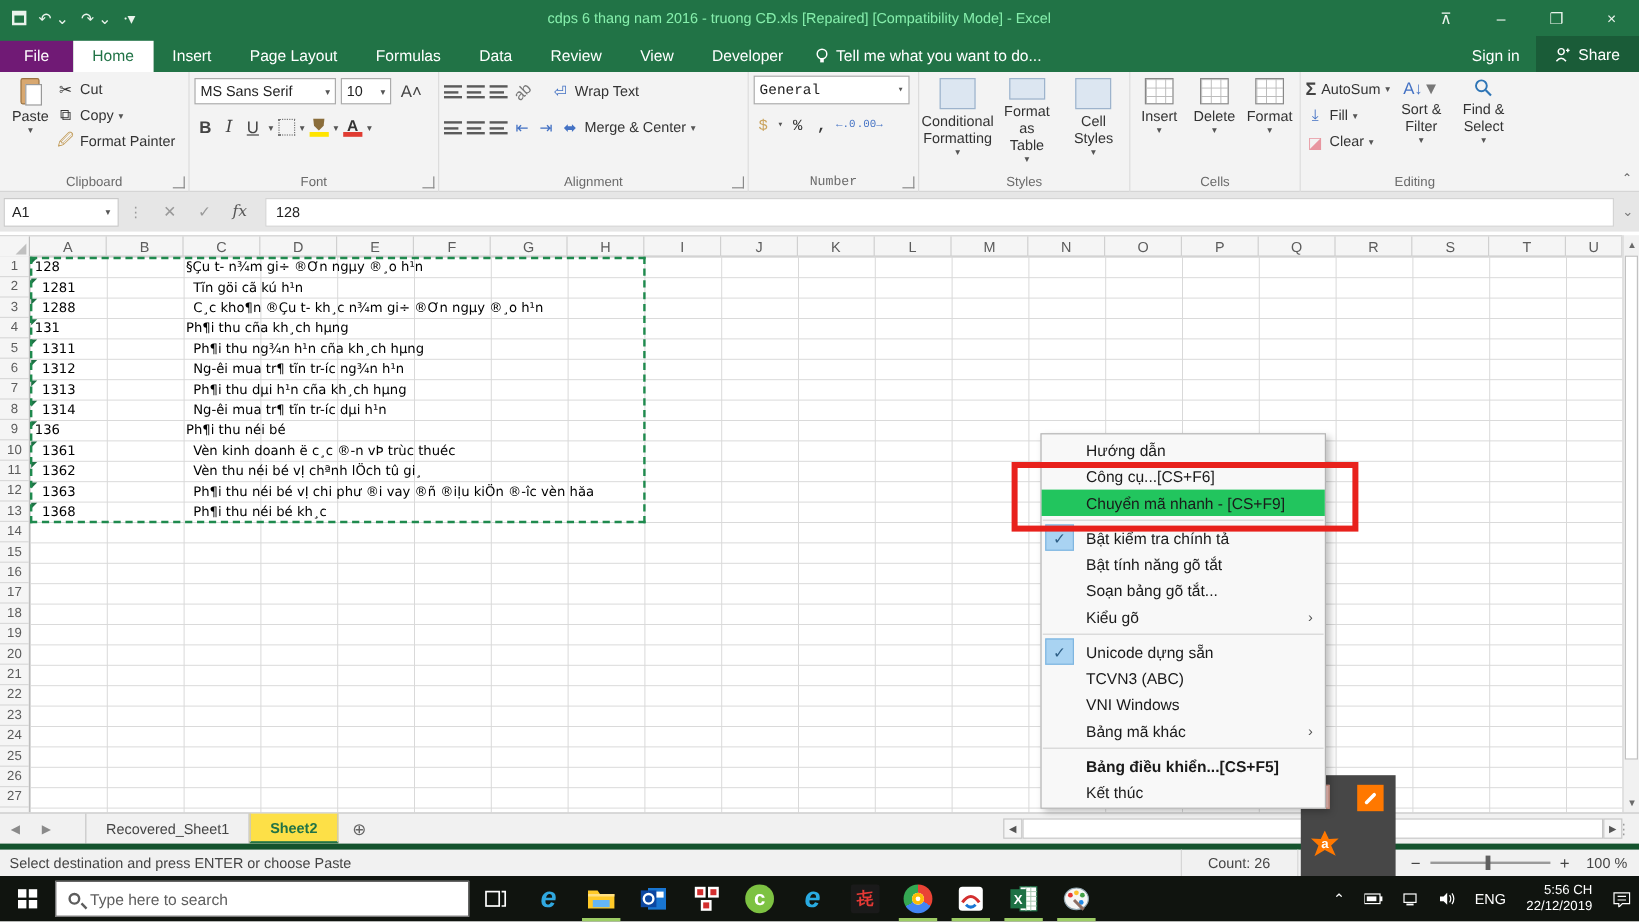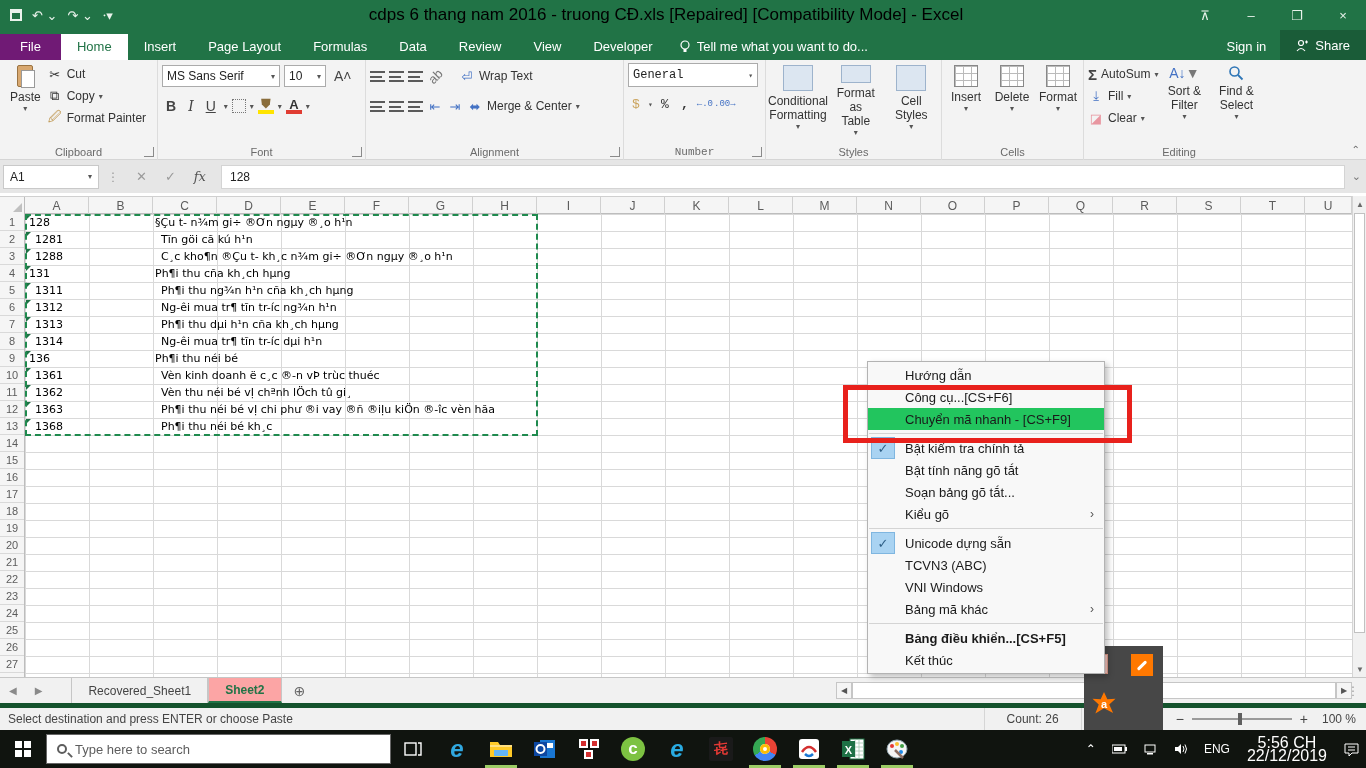--- a/index.html
+++ b/index.html
@@ -4,21 +4,21 @@
 <style>
   * { margin:0; padding:0; box-sizing:border-box; }
   html,body { width:1366px; height:768px; overflow:hidden; font-family:"Liberation Sans",sans-serif; }
   #screen { position:relative; width:1366px; height:768px; background:#fff; }
 
   
   #titlebar { position:absolute; left:0; top:0; width:1366px; height:30px; background:#217346; color:#fff; display:flex; align-items:center; }
   .qat { display:flex; align-items:center; gap:10px; padding-left:10px; width:150px; }
   .qat .qicon { font-size:13px; color:#eaf3ec; cursor:default; }
   .qat .save-sq { width:12px; height:12px; border:2px solid #eaf3ec; border-top-width:4px; }
-  .title-text { flex:1; text-align:center; font-size:17px; color:#000000; white-space:nowrap; overflow:hidden; }
+  .title-text { flex:1; text-align:center; font-size:12px; color:#86efac; white-space:nowrap; overflow:hidden; }
   .win-controls { display:flex; height:30px; }
   .win-btn { width:46px; height:30px; display:flex; align-items:center; justify-content:center; font-size:13px; color:#eaf3ec; }
   
   #tabrow { position:absolute; left:0; top:30px; width:1366px; height:30px; background:#217346; display:flex; align-items:flex-end; }
   .rtab { padding:5px 16px 6px 16px; font-size:13px; color:#fff; }
   .rtab.file { background:#701a75; font-weight:400; padding:5px 20px 6px 20px; }
   .rtab.active { background:#fff; color:#217346; }
   .tellme { display:flex; align-items:center; gap:6px; color:#fff; font-size:13px; padding:5px 10px 6px 10px; }
   .spacer { flex:1; }
   .signin { color:#fff; font-size:13px; padding:6px 14px; }
@@ -72,21 +72,21 @@
   
   #vscroll { position:absolute; right:0; top:196px; width:14px; height:481px; background:#f1f1f1; border-left:1px solid #d5d5d5; }
   .scr-arrow { width:14px; height:16px; color:#6a6a6a; font-size:8px; display:flex; align-items:center; justify-content:center; }
   #vthumb { position:absolute; left:1px; top:17px; width:11px; height:420px; background:#fff; border:1px solid #c1c1c1; }
   #vdown { position:absolute; bottom:0; }
 
   
   #sheetbar { position:absolute; left:0; top:677px; width:1366px; height:26px; background:#f1f1f1; border-top:1px solid #c6c6c6; display:flex; align-items:stretch; font-size:12px; }
   .tabnav { color:#8a8a8a; display:flex; align-items:center; padding:0 9px; font-size:10px; }
   .sheettab { display:flex; align-items:center; padding:0 16px; border-right:1px solid #c6c6c6; border-left:1px solid #c6c6c6; color:#444; }
-  .sheettab.active { background:#fca5a5; color:#217346; font-weight:bold; border-bottom:2px solid #217346; }
+  .sheettab.active { background:#fde047; color:#217346; font-weight:bold; border-bottom:2px solid #217346; }
   .addsheet { display:flex; align-items:center; padding:0 12px; color:#666; font-size:14px; }
   .hdots { color:#9a9a9a; display:flex; align-items:center; padding:0 6px; letter-spacing:1px; }
   #hscroll { position:absolute; left:836px; top:681px; width:516px; height:18px; display:flex; align-items:center; }
   .hbtn { width:16px; height:17px; background:#f5f5f5; border:1px solid #c6c6c6; color:#555; font-size:8px; display:flex; align-items:center; justify-content:center; }
   #htrack { flex:1; height:17px; background:#fff; border:1px solid #c6c6c6; }
 
   
   #statusbar { position:absolute; left:0; top:703px; width:1366px; height:27px; background:#f1f1f1; border-top:5px solid #14532d; display:flex; align-items:center; font-size:12px; color:#444; }
   #status-left { padding-left:8px; flex:1; }
   #count-label { padding:0 22px; border-left:1px solid #d6d6d6; border-right:1px solid #d6d6d6; height:100%; display:flex; align-items:center; }
@@ -102,21 +102,21 @@
   .winlogo { width:16px; height:16px; display:grid; grid-template-columns:7px 7px; grid-template-rows:7px 7px; gap:2px; }
   .winlogo div { background:#fff; }
   #searchbox { width:345px; height:30px; background:#fff; border:1px solid #666; display:flex; align-items:center; gap:8px; padding:0 10px; color:#5d5d5d; font-size:13px; }
   .mag { width:10px; height:10px; border:2px solid #5d5d5d; border-radius:50%; position:relative; }
   .mag:after { content:""; position:absolute; left:8px; top:8px; width:6px; height:2px; background:#5d5d5d; transform:rotate(45deg); }
   .tbicon { width:44px; height:38px; display:flex; align-items:center; justify-content:center; position:relative; }
   .tbicon.active:after { content:""; position:absolute; left:6px; right:6px; bottom:0; height:3px; background:#9ccc65; }
   .tile { width:24px; height:24px; display:flex; align-items:center; justify-content:center; font-size:17px; font-weight:bold; border-radius:3px; }
   #tray { margin-left:auto; display:flex; align-items:center; gap:2px; height:38px; }
   .trayitem { color:#fff; font-size:12px; padding:0 7px; display:flex; align-items:center; height:38px; }
-  #clock { text-align:center; font-size:16px; line-height:13px; padding:0 8px; }
+  #clock { text-align:right; font-size:11px; line-height:13px; padding:0 8px; }
 
   
   #ctxmenu { position:absolute; left:867px; top:361px; width:238px; background:#f8f8f8; border:1px solid #b3b3b3; box-shadow:3px 3px 6px rgba(0,0,0,.25); padding:2px 0; z-index:40; }
   .mi { position:relative; height:22px; display:flex; align-items:center; font-size:13px; color:#1a1a1a; padding-left:37px; font-family:"Liberation Sans",sans-serif; }
   .mi.hl { background:#22c55e; }
   .mi.bold { font-weight:bold; }
   .mi .chk { position:absolute; left:3px; top:0; width:24px; height:22px; background:#a9d3f2; border:1px solid #7fb6e0; display:flex; align-items:center; justify-content:center; color:#2e5f87; font-size:13px; }
   .mi .sub { position:absolute; right:10px; color:#555; font-size:12px; }
   .msep { height:1px; background:#d4d4d4; margin:3px 1px; }
 

